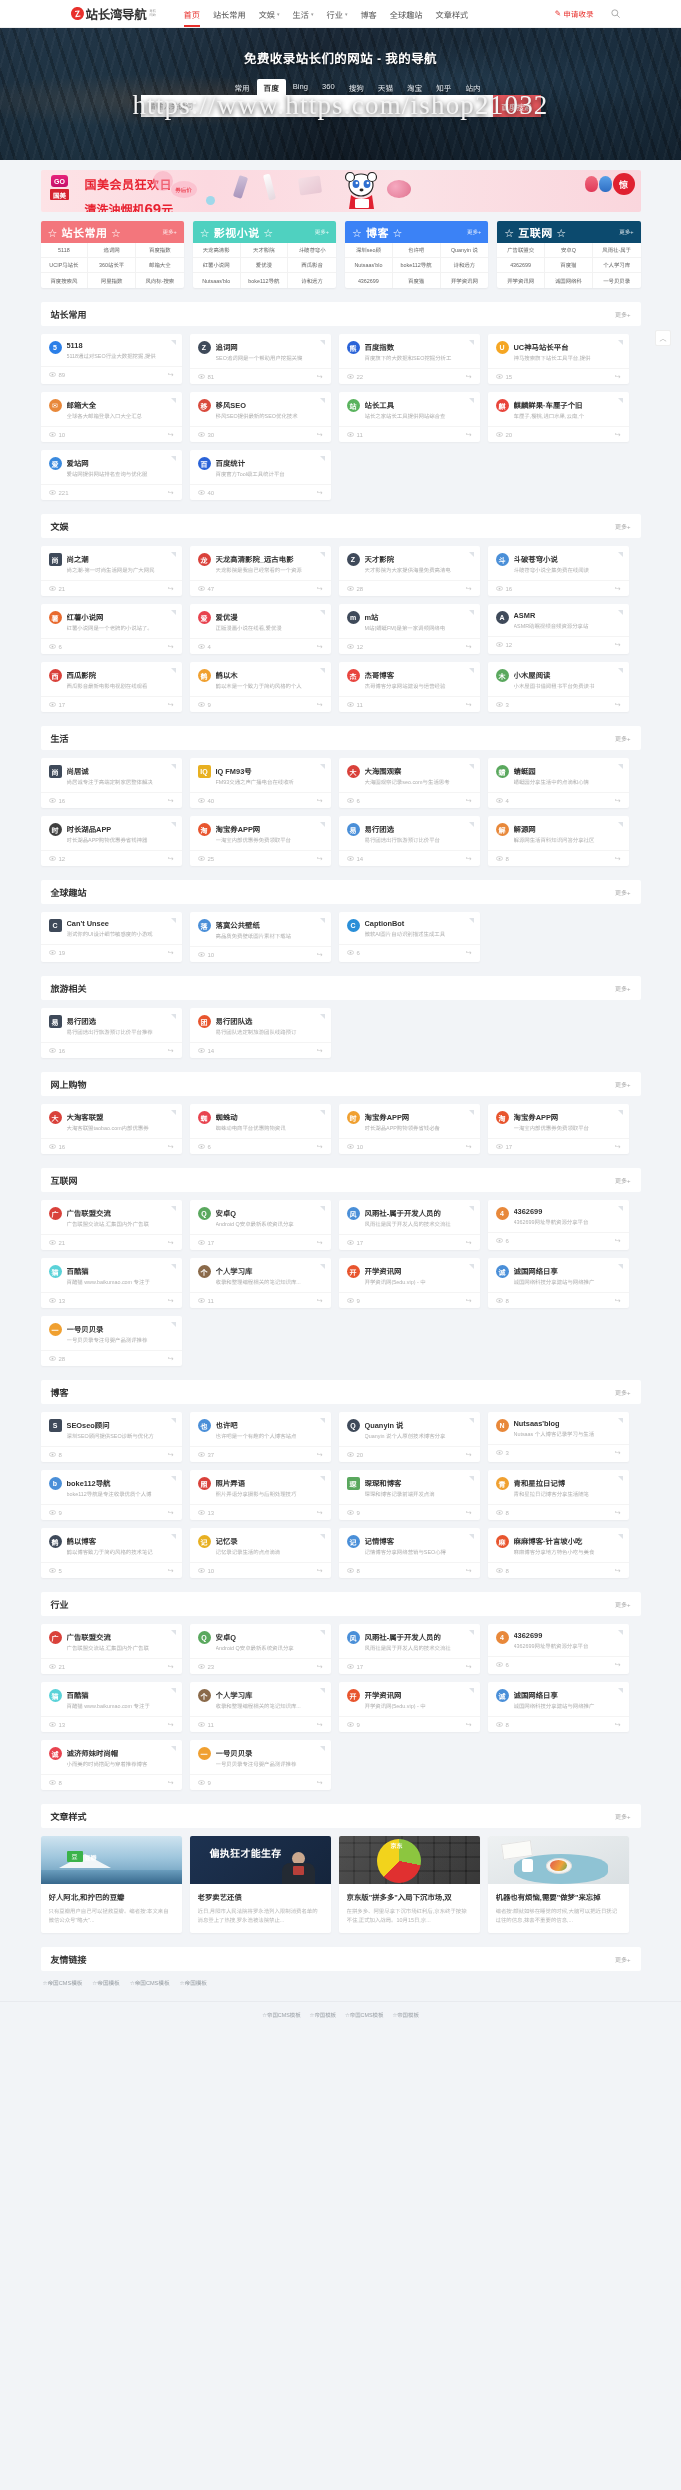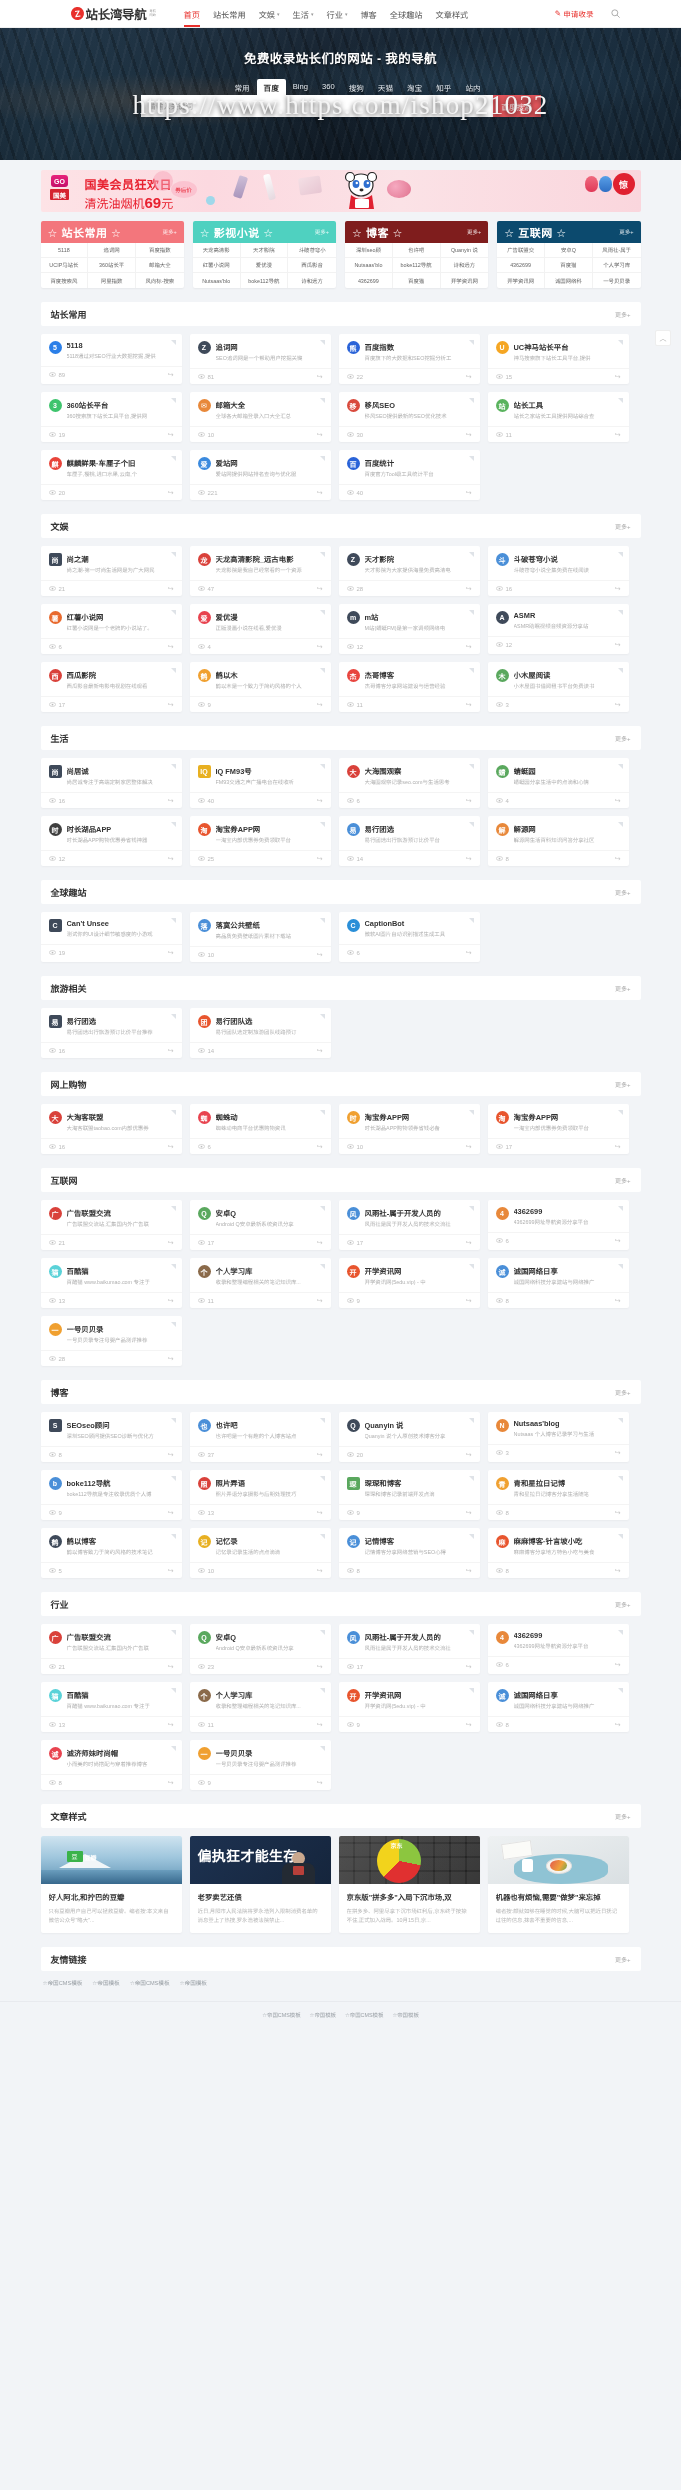--- a/index.html
+++ b/index.html
@@ -59,21 +59,21 @@
   
   .adbanner{width:600px;height:42px;margin:10px auto 0;border-radius:2px;overflow:hidden;position:relative;
     background:linear-gradient(90deg,#fde3e6 0%,#fcd9e0 28%,#fbe2e6 60%,#fad6dd 100%);}
   .ad-badge{position:absolute;left:8px;top:5px;width:22px;}
   .ad-go{width:17px;height:12px;border-radius:3px;background:linear-gradient(180deg,#e8227a,#c4116a);
     color:#fff;font-size:7px;font-weight:bold;display:flex;align-items:center;justify-content:center;margin:0 auto;}
   .ad-gm{width:19px;height:11px;background:#d5232f;color:#fff;font-size:6.5px;font-weight:bold;margin:2px auto 0;
     display:flex;align-items:center;justify-content:center;border-radius:1px;}
   .ad-copy{position:absolute;left:44px;top:5px;}
   .ad-l1{color:#e8202f;font-size:12px;font-weight:bold;letter-spacing:.5px;}
-  .ad-l2{color:#e8202f;font-size:12px;font-weight:normal;margin-top:2px;}
+  .ad-l2{color:#e8202f;font-size:12px;font-weight:bold;margin-top:8px;}
   .ad-l2 b{font-size:15px;}
   .ad-bub{position:absolute;left:130px;top:11px;width:26px;height:17px;border-radius:50%;
     background:#fbc3d0;color:#e8202f;font-size:5.5px;display:flex;align-items:center;justify-content:center;}
   .ad-dot{position:absolute;border-radius:50%;}
   .ad-mascot{position:absolute;left:298px;top:2px;width:46px;height:38px;}
   .ad-prod{position:absolute;border-radius:2px;}
   .ad-right{position:absolute;right:6px;top:3px;display:flex;align-items:center;gap:1px;}
   .ad-ball{width:13px;height:16px;border-radius:50% 50% 45% 45%;}
   .ad-seal{width:22px;height:22px;border-radius:50%;background:#e02030;color:#fff;font-size:9px;font-weight:bold;
     display:flex;align-items:center;justify-content:center;}
@@ -274,21 +274,21 @@
           <div class="qcell">斗破苍穹小</div>
           <div class="qcell">红薯小说网</div>
           <div class="qcell">爱优漫</div>
           <div class="qcell">西瓜影音</div>
           <div class="qcell">Nutsaas'blo</div>
           <div class="qcell">boke112导航</div>
           <div class="qcell">诗和远方</div>
         </div>
       </div>
       <div class="qcard">
-        <div class="qhead" style="background:#7f1d1d">
+        <div class="qhead" style="background:#3b82f6">
           <span class="qtitle">☆ 博客 ☆</span>
           <span class="qmore">更多+</span>
         </div>
         <div class="qgrid">
           <div class="qcell">深圳seo顾</div>
           <div class="qcell">也许吧</div>
           <div class="qcell">Quanyin 说</div>
           <div class="qcell">Nutsaas'blo</div>
           <div class="qcell">boke112导航</div>
           <div class="qcell">诗和远方</div>
@@ -392,40 +392,20 @@
                 <div class="card-desc">神马搜索旗下站长工具平台,提供</div>
               </div>
             </div>
             <div class="card-foot">
               <span class="eye">
                 <svg width="7" height="5" viewBox="0 0 16 10">
                   <ellipse cx="8" cy="5" rx="7.2" ry="4.4" fill="none" stroke="#bbb" stroke-width="1.4"></ellipse>
                   <circle cx="8" cy="5" r="2" fill="#bbb"></circle>
                 </svg>
                 <span>15</span>
-              </span>
-              <span class="share">↪</span>
-            </div>
-          </div>
-          <div class="card">
-            <span class="corner"></span>
-            <div class="card-top">
-              <span class="ico" style="background:#3ec46d">3</span>
-              <div class="card-txt">
-                <div class="card-name">360站长平台</div>
-                <div class="card-desc">360搜索旗下站长工具平台,提供网</div>
-              </div>
-            </div>
-            <div class="card-foot">
-              <span class="eye">
-                <svg width="7" height="5" viewBox="0 0 16 10">
-                  <ellipse cx="8" cy="5" rx="7.2" ry="4.4" fill="none" stroke="#bbb" stroke-width="1.4"></ellipse>
-                  <circle cx="8" cy="5" r="2" fill="#bbb"></circle>
-                </svg>
-                <span>19</span>
               </span>
               <span class="share">↪</span>
             </div>
           </div>
           <div class="card">
             <span class="corner"></span>
             <div class="card-top">
               <span class="ico" style="background:#e8883a">✉</span>
               <div class="card-txt">
                 <div class="card-name">邮箱大全</div>
@@ -1826,21 +1806,21 @@
             <div style="position:absolute;left:0;top:34px;width:100%;height:14px;background:linear-gradient(180deg,#6a9dbd,#37688c)"></div>
           </div>
           <div class="art-body">
             <div class="art-title">好人阿北,和拧巴的豆瓣</div>
             <div class="art-desc">只有豆瓣用户自己可以拯救豆瓣。编者按:本文来自微信公众号"略大"...</div>
           </div>
         </div>
         <div class="art">
           <div class="art-img">
             <div style="position:absolute;inset:0;background:linear-gradient(135deg,#1d3251,#15253c)"></div>
-            <div style="position:absolute;left:8px;top:9px;color:#fff;font-size:14px;font-weight:bold;letter-spacing:.3px">偏执狂才能生存</div>
+            <div style="position:absolute;left:20px;top:9px;color:#fff;font-size:10px;font-weight:bold;letter-spacing:.3px">偏执狂才能生存</div>
             <div style="position:absolute;right:26px;top:16px;width:13px;height:13px;border-radius:50%;background:#caa88e"></div>
             <div style="position:absolute;right:16px;top:27px;width:33px;height:22px;background:#232a33;border-radius:8px 8px 0 0"></div>
             <div style="position:absolute;right:27px;top:30px;width:11px;height:9px;background:#b8403a;border-radius:1px"></div>
           </div>
           <div class="art-body">
             <div class="art-title">老罗卖艺还债</div>
             <div class="art-desc">近日,月阳市人民法院将罗永浩列入限制消费名单的消息登上了热搜,罗永浩被法院禁止...</div>
           </div>
         </div>
         <div class="art">

